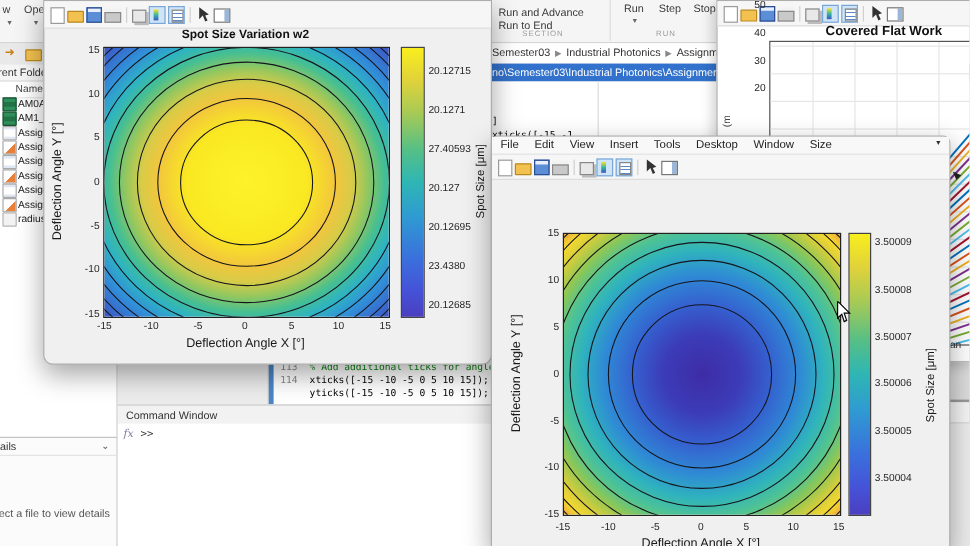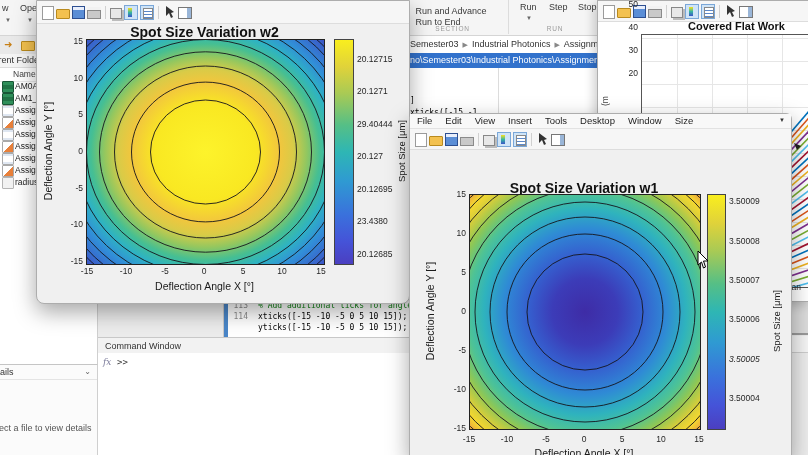--- a/index.html
+++ b/index.html
@@ -45,21 +45,21 @@
   .details{left:0;top:364px;width:97px;height:91px;background:#fbfbfb;border-top:1px solid #c5c5c5;border-right:1px solid #cfcfcf;}
   .det-head{height:14px;border-bottom:1px solid #e4e4e4;font-size:9px;color:#333;line-height:14px;}
   .det-msg{font-size:9px;color:#555;}
   
   .strip-gray{left:788px;top:301px;width:20px;height:32px;background:#dcdcdc;border-bottom:2px solid #9a9a9a;}
   .strip-white{left:788px;top:336px;width:20px;height:16px;background:#f5f5f5;border-bottom:1px solid #ccc;}
   .strip-scroll{left:790px;top:353px;width:18px;height:102px;background:#ececec;border-left:1px solid #d6d6d6;}
   
   .figwin{background:#f0f0f0;border:1px solid #adadad;box-shadow:0 8px 22px rgba(0,0,0,.35);}
   .figtb{background:#f6f6f6;border-bottom:1px solid #ddd;display:flex;align-items:center;padding-left:4px;}
-  .plot-title{font-weight:bold;font-size:14px;color:#111;}
+  .plot-title{font-weight:bold;font-size:10px;color:#111;}
   .tick{font-size:8.5px;color:#262626;line-height:10px;}
   .axlabel{font-size:10.5px;color:#1a1a1a;}
   .rot{transform:translate(-50%,-50%) rotate(-90deg);transform-origin:center;}
   .cbar{border:1px solid #444;background:linear-gradient(to bottom,#f9ee1e 0%,#e0d23a 12%,#a8ca55 24%,#55bf86 38%,#2eb6b4 50%,#2f9ad2 63%,#3a71dc 78%,#4553d8 90%,#4b3fc0 100%);}
   .titlebar{background:#f8f8f8;border-bottom:1px solid #e0e0e0;}
   .wintitle{font-size:10.5px;color:#222;}
   .winbtn{font-size:11px;color:#333;text-align:center;line-height:16px;}
   .menubar{background:#f8f8f8;border-bottom:1px solid #e2e2e2;display:flex;gap:13px;padding-left:7px;align-items:center;}
   .menu-item{font-size:9.5px;color:#222;line-height:14px;}
   
@@ -311,21 +311,21 @@
     <div class="abs tick ctr" style="left:115px;top:265px;width:26px;">-5</div>
     <div class="abs tick ctr" style="left:154px;top:265px;width:26px;">0</div>
     <div class="abs tick ctr" style="left:193px;top:265px;width:26px;">5</div>
     <div class="abs tick ctr" style="left:232px;top:265px;width:26px;">10</div>
     <div class="abs tick ctr" style="left:271px;top:265px;width:26px;">15</div>
     <div class="abs axlabel ctr" style="left:49px;top:279px;width:237px;">Deflection Angle X [°]</div>
     <div class="abs axlabel rot nowrap" style="left:11px;top:150px;">Deflection Angle Y [°]</div>
     <div class="abs cbar" style="left:297px;top:38px;width:18px;height:224px;"></div>
     <div class="abs tick nowrap" style="left:320px;top:53px;">20.12715</div>
     <div class="abs tick nowrap" style="left:320px;top:85px;">20.1271</div>
-    <div class="abs tick nowrap" style="left:320px;top:118px;">29.40444</div>
+    <div class="abs tick nowrap" style="left:320px;top:118px;">27.40593</div>
     <div class="abs tick nowrap" style="left:320px;top:150px;">20.127</div>
     <div class="abs tick nowrap" style="left:320px;top:183px;">20.12695</div>
     <div class="abs tick nowrap" style="left:320px;top:215px;">23.4380</div>
     <div class="abs tick nowrap" style="left:320px;top:248px;">20.12685</div>
     <div class="abs axlabel rot nowrap" style="left:364px;top:150px;font-size:9.5px;">Spot Size [μm]</div>
   </div>
 
   <div class="abs figwin" style="left:409px;top:113px;width:381px;height:342px;border-radius:6px 6px 0 0;">
     <div class="menubar" style="height:14px;position:relative;">
       <span class="menu-item">File</span>
@@ -350,21 +350,20 @@
         </span>
       <span class="ic ic-hl">
           <span class="legmini"></span>
         </span>
       <span class="tsep"></span>
       <svg class="ic" width="13" height="14">
           <polygon points="3,1 3,11 6,8 8,13 10,12 8,8 11,7" fill="#333"></polygon>
         </svg>
       <span class="ic ic-panel"></span>
     </div>
-    <div class="abs plot-title ctr" style="left:59px;top:66px;width:230px;">Spot Size Variation w1</div>
     <svg class="abs" style="left:59px;top:80px;border:1px solid #222;" width="230" height="234">
       <defs>
         <radialGradient id="gw1" cx="0.5" cy="0.5" r="0.71">
           <stop offset="0%" stop-color="#3e2ca6"></stop>
             <stop offset="20%" stop-color="#3c3cb8"></stop>
           <stop offset="35%" stop-color="#3560cf"></stop>
             <stop offset="50%" stop-color="#2f8ad5"></stop>
           <stop offset="62%" stop-color="#2fb3bd"></stop>
             <stop offset="72%" stop-color="#4fc394"></stop>
           <stop offset="80%" stop-color="#8cc757"></stop>
@@ -401,21 +400,21 @@
     <div class="abs tick ctr" style="left:199px;top:320px;width:26px;">5</div>
     <div class="abs tick ctr" style="left:238px;top:320px;width:26px;">10</div>
     <div class="abs tick ctr" style="left:276px;top:320px;width:26px;">15</div>
     <div class="abs axlabel ctr" style="left:59px;top:333px;width:230px;">Deflection Angle X [°]</div>
     <div class="abs axlabel rot nowrap" style="left:20px;top:197px;">Deflection Angle Y [°]</div>
     <div class="abs cbar" style="left:297px;top:80px;width:17px;height:234px;"></div>
     <div class="abs tick nowrap" style="left:319px;top:82px;">3.50009</div>
     <div class="abs tick nowrap" style="left:319px;top:122px;">3.50008</div>
     <div class="abs tick nowrap" style="left:319px;top:161px;">3.50007</div>
     <div class="abs tick nowrap" style="left:319px;top:200px;">3.50006</div>
-    <div class="abs tick nowrap" style="left:319px;top:240px;font-style:italic;">3.50005</div>
+    <div class="abs tick nowrap" style="left:319px;top:240px;">3.50005</div>
     <div class="abs tick nowrap" style="left:319px;top:279px;">3.50004</div>
     <div class="abs axlabel rot nowrap" style="left:366px;top:207px;font-size:9.5px;">Spot Size [μm]</div>
     <svg class="abs" style="left:287px;top:137px;" width="13" height="19">
       <polygon points="1,0 1,14 4.5,11 6.5,17 8.5,16 6.5,10 11,10" fill="#fff" stroke="#000" stroke-width="1"></polygon>
     </svg>
   </div>
 
 </div>
 
 </body></html>

